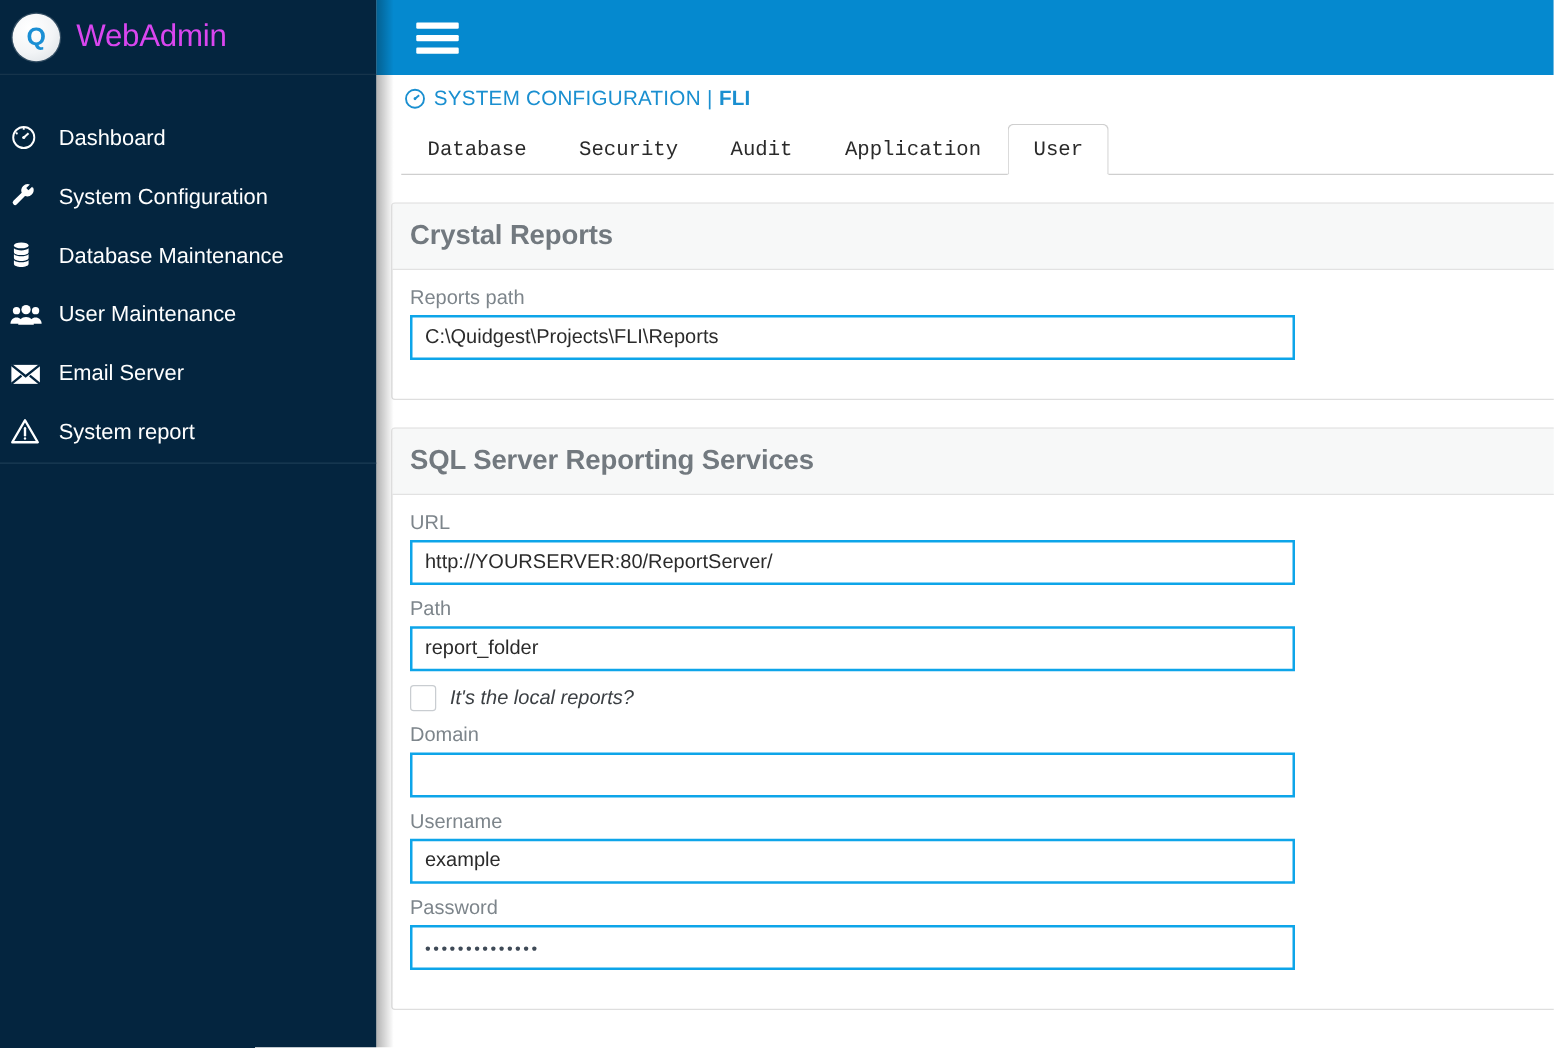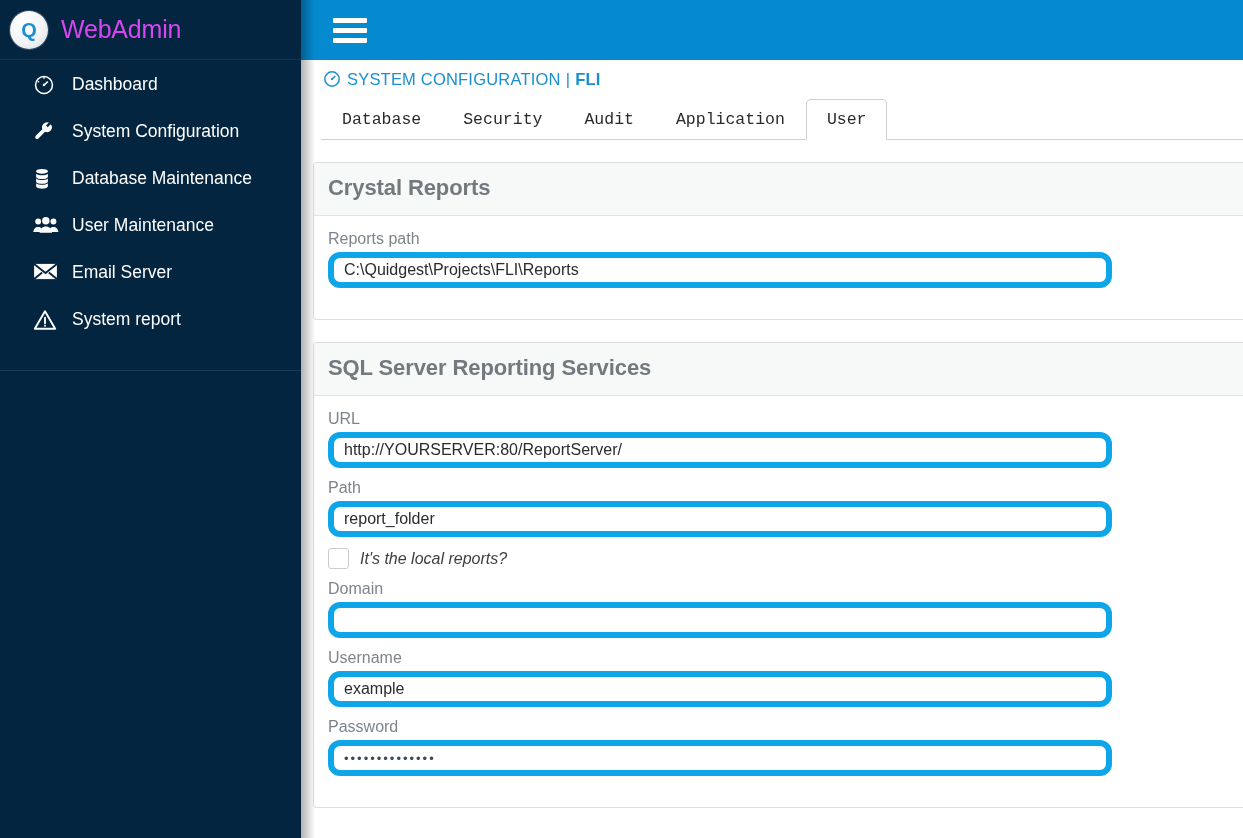--- a/index.html
+++ b/index.html
@@ -41,22 +41,22 @@
   .brand-title {
     margin-left: 13px;
     color: #d946ef;
     font-size: 25px;
     font-weight: normal;
     letter-spacing: -0.2px;
   }
   .nav { padding-top: 14px; }
   .nav-item {
     height: 47px;
-    display: flex; align-items: flex-start;
-    padding-left: 33px;
+    display: flex; align-items: flex-end;
+    padding-left: 8px;
     color: #ffffff;
     font-size: 17.5px;
     cursor: pointer;
   }
   .nav-ico {
     width: 34px; flex: 0 0 34px;
     display: flex; align-items: center; justify-content: flex-start;
     color: #ffffff;
   }
   .nav-ico svg { display: block; }
@@ -147,23 +147,23 @@
   }
   .panel-body { padding: 14px 14px 20px 14px; }
 
   .field { margin-bottom: 11px; }
   .field-label {
     display: block;
     font-size: 16px; color: #7d858b;
     margin-bottom: 4px;
   }
   .field-input {
-    width: 784px; height: 36px;
-    border: 6px solid #0ea5e9;
-    border-radius: 12px;
+    width: 708px; height: 36px;
+    border: 2px solid #0ea5e9;
+    border-radius: 0;
     padding: 0 10px;
     font-size: 16px;
     color: #2b2b2b;
     font-family: "Liberation Sans", sans-serif;
     background: #fff;
     outline: none;
   }
   .field-input::placeholder { color: #b3b3b3; }
   .pw { letter-spacing: 2px; font-size: 13px; color: #3f4a57; }
 

